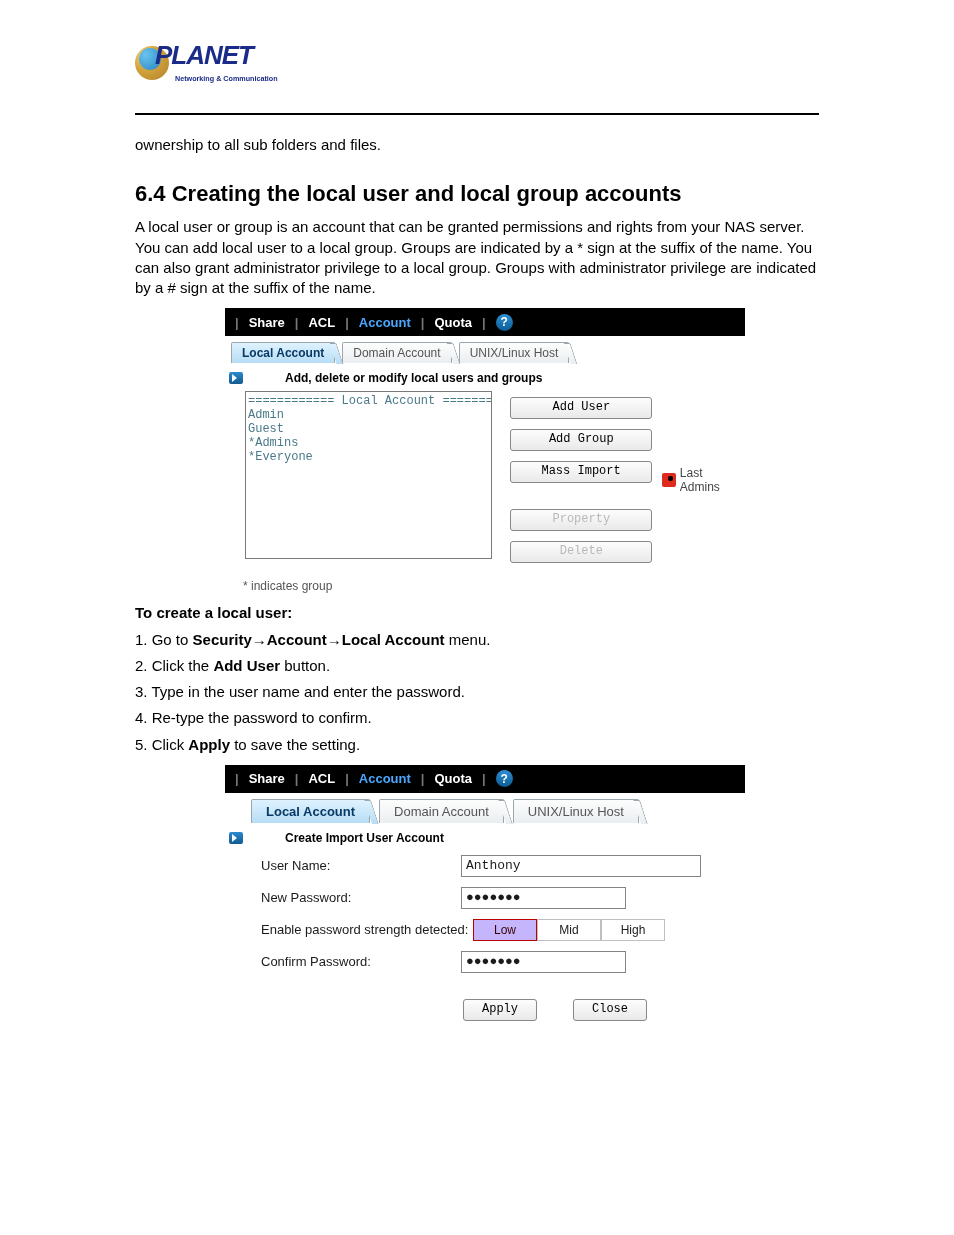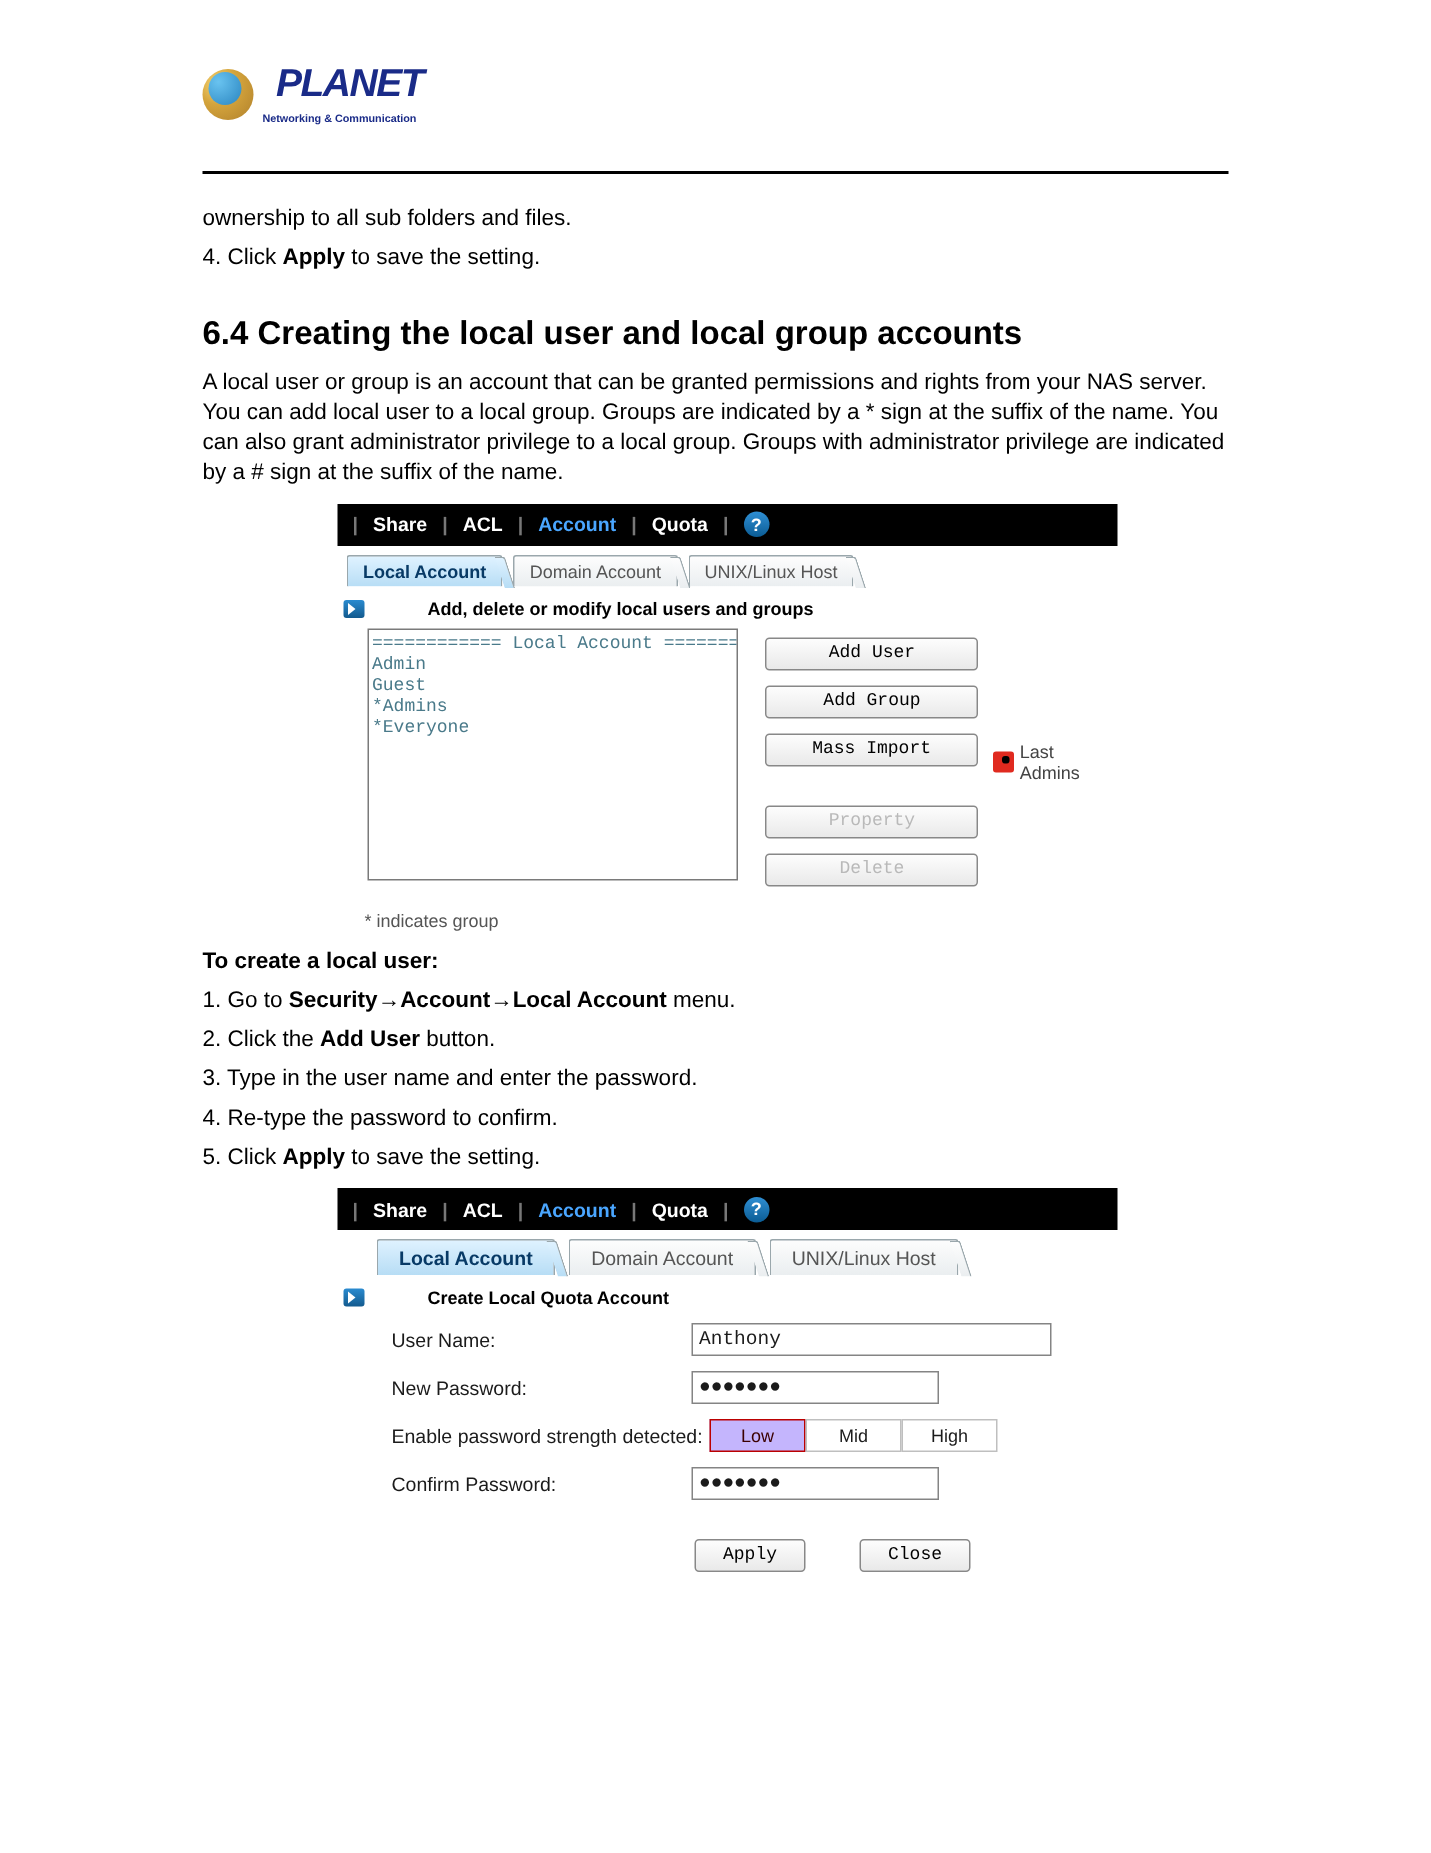--- a/index.html
+++ b/index.html
@@ -39,21 +39,21 @@
   position: absolute;
   left: 4px;
   top: 2px;
   width: 22px;
   height: 22px;
   border-radius: 50%;
   background: radial-gradient(circle at 30% 30%, #69c3f0 0%, #2a85c0 100%);
 }
 .logo-text {
   position: absolute;
-  left: 49px;
+  left: 20px;
   top: 0;
   font-family: Arial Black, Arial, sans-serif;
   font-weight: 900;
   font-style: italic;
   font-size: 26px;
   color: #1a2b88;
   letter-spacing: -1px;
 }
 .logo-sub {
   position: absolute;
@@ -340,23 +340,20 @@
   <div class="logo-row">
     <div class="logo">
       <div class="logo-globe"></div>
       <div class="logo-text">PLANET</div>
       <div class="logo-sub">Networking &amp; Communication</div>
     </div>
   </div>
   <hr class="header-rule">
 
   <p>ownership to all sub folders and files.</p>
-  <p>
-    <span>4. Click </span><b>Apply</b><span> to save the setting.</span>
-  </p>
 
   <h2>6.4 Creating the local user and local group accounts</h2>
 
   <p>A local user or group is an account that can be granted permissions and rights from your NAS server. You can add local user to a local group. Groups are indicated by a * sign at the suffix of the name. You can also grant administrator privilege to a local group. Groups with administrator privilege are indicated by a # sign at the suffix of the name.</p>
 
   <div class="screenshot ss1">
     <div class="topbar">
       <span class="tb-sep">|</span>
       <span class="tb-item">Share</span>
       <span class="tb-sep">|</span>
@@ -430,21 +427,21 @@
       <span class="tb-sep">|</span>
       <span class="help">?</span>
     </div>
     <div class="tabrow" style="margin-left:26px">
       <div class="tab active">Local Account</div>
       <div class="tab" style="margin-left:10px">Domain Account</div>
       <div class="tab" style="margin-left:10px">UNIX/Linux Host</div>
     </div>
     <div class="section-bar">
       <span class="arrow-icon"></span>
-      <span>Create Local Quota Account</span>
+      <span>Create Import User Account</span>
     </div>
 
     <div class="form-area">
       <div class="form-row">
         <span class="lbl">User Name:</span>
         <div class="txtfield" style="width:230px">Anthony</div>
       </div>
       <div class="form-row">
         <span class="lbl">New Password:</span>
         <div class="txtfield">●●●●●●●</div>

